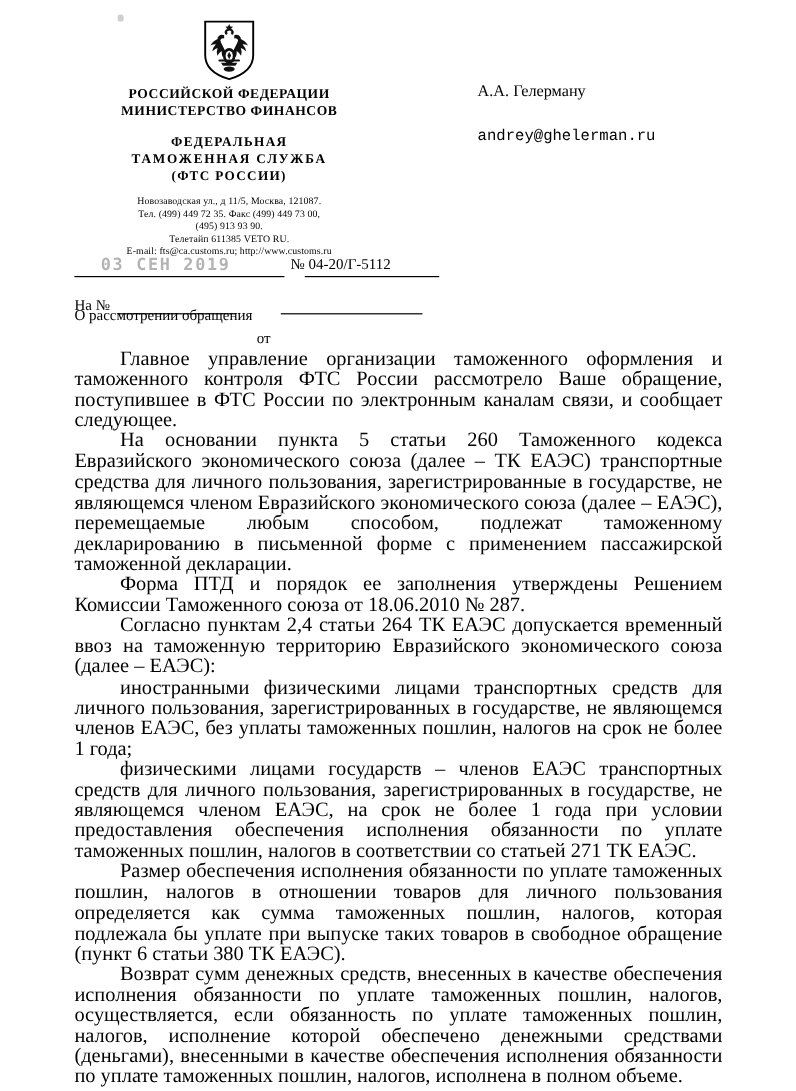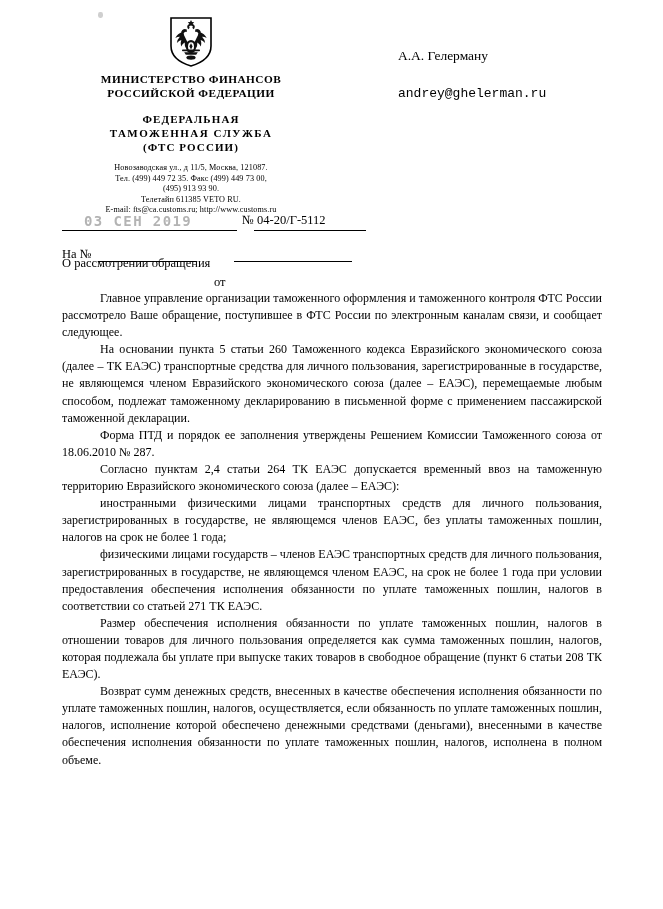--- a/index.html
+++ b/index.html
@@ -129,39 +129,39 @@
     left: 62px;
     top: 256px;
     font-size: 12.5px;
     white-space: nowrap;
   }
 
   
   .addressee {
     position: absolute;
     left: 398px;
-    top: 48px;
+    top: 68px;
     width: 230px;
   }
   .addressee-name {
     font-size: 13.5px;
     margin-bottom: 22px;
   }
   .addressee-email {
     font-size: 13px;
     font-family: Liberation Mono, monospace;
   }
 
   
   .body-text {
     position: absolute;
     left: 62px;
     top: 290px;
     width: 540px;
-    font-size: 12px;
+    font-size: 17px;
     line-height: 17.1px;
     text-align: justify;
     text-justify: inter-word;
   }
   .body-text p {
     margin: 0;
     text-indent: 38px;
     text-align: justify;
   }
   .body-text p:last-child { text-align-last: left; }
@@ -187,22 +187,22 @@
         <path d="M27.2 13.4 q2.6 -1.0 4.4 0.6 q1.6 1.4 1.0 3.4 q-0.6 1.8 -2.6 2.0 q1.0 -1.6 -0.2 -2.8 q-1.2 -1.2 -2.6 -0.6 Z"></path>
         <path d="M20.4 8.6 q2.6 -1.6 5.2 0 q1.2 0.8 1.2 2.2 q0 1.6 -1.4 2.4 l-1.2 -1.6 q0.8 -0.5 0.6 -1.2 q-0.3 -1.0 -1.8 -1.0 q-1.5 0 -1.8 1.0 q-0.2 0.7 0.6 1.2 l-1.2 1.6 q-1.4 -0.8 -1.4 -2.4 q0 -1.4 1.2 -2.2 Z"></path>
         <path d="M23 4.0 l1.0 2.0 2.2 0.3 -1.6 1.6 0.4 2.2 -2.0 -1.0 -2.0 1.0 0.4 -2.2 -1.6 -1.6 2.2 -0.3 Z"></path>
         <rect x="14.0" y="33.6" width="18" height="1.6" rx="0.8"></rect>
         <path d="M16.2 36.2 h13.6 l-1.6 2.6 h-10.4 Z"></path>
         <ellipse cx="23" cy="41.6" rx="4.6" ry="2.2"></ellipse>
       </g>
     </svg>
 
     <div class="org-ministry">
+      <div>РОССИЙСКОЙ ФЕДЕРАЦИИ</div>
       <div>МИНИСТЕРСТВО ФИНАНСОВ</div>
-      <div>РОССИЙСКОЙ ФЕДЕРАЦИИ</div>
     </div>
 
     <div class="org-service">
       <div>ФЕДЕРАЛЬНАЯ</div>
       <div class="line2">ТАМОЖЕННАЯ СЛУЖБА</div>
       <div>(ФТС РОССИИ)</div>
     </div>
 
     <div class="contacts">
       <div>Новозаводская ул., д 11/5, Москва, 121087.</div>
@@ -237,17 +237,17 @@
     <div class="addressee-email">andrey@ghelerman.ru</div>
   </div>
 
   <div class="body-text">
     <p>Главное управление организации таможенного оформления и таможенного контроля ФТС России рассмотрело Ваше обращение, поступившее в ФТС России по электронным каналам связи, и сообщает следующее.</p>
     <p>На основании пункта 5 статьи 260 Таможенного кодекса Евразийского экономического союза (далее – ТК ЕАЭС) транспортные средства для личного пользования, зарегистрированные в государстве, не являющемся членом Евразийского экономического союза (далее – ЕАЭС), перемещаемые любым способом, подлежат таможенному декларированию в письменной форме с применением пассажирской таможенной декларации.</p>
     <p>Форма ПТД и порядок ее заполнения утверждены Решением Комиссии Таможенного союза от 18.06.2010 № 287.</p>
     <p>Согласно пунктам 2,4 статьи 264 ТК ЕАЭС допускается временный ввоз на таможенную территорию Евразийского экономического союза (далее – ЕАЭС):</p>
     <p>иностранными физическими лицами транспортных средств для личного пользования, зарегистрированных в государстве, не являющемся членов ЕАЭС, без уплаты таможенных пошлин, налогов на срок не более 1 года;</p>
     <p>физическими лицами государств – членов ЕАЭС транспортных средств для личного пользования, зарегистрированных в государстве, не являющемся членом ЕАЭС, на срок не более 1 года при условии предоставления обеспечения исполнения обязанности по уплате таможенных пошлин, налогов в соответствии со статьей 271 ТК ЕАЭС.</p>
-    <p>Размер обеспечения исполнения обязанности по уплате таможенных пошлин, налогов в отношении товаров для личного пользования определяется как сумма таможенных пошлин, налогов, которая подлежала бы уплате при выпуске таких товаров в свободное обращение (пункт 6 статьи 208 ТК ЕАЭС).</p>
+    <p>Размер обеспечения исполнения обязанности по уплате таможенных пошлин, налогов в отношении товаров для личного пользования определяется как сумма таможенных пошлин, налогов, которая подлежала бы уплате при выпуске таких товаров в свободное обращение (пункт 6 статьи 380 ТК ЕАЭС).</p>
     <p>Возврат сумм денежных средств, внесенных в качестве обеспечения исполнения обязанности по уплате таможенных пошлин, налогов, осуществляется, если обязанность по уплате таможенных пошлин, налогов, исполнение которой обеспечено денежными средствами (деньгами), внесенными в качестве обеспечения исполнения обязанности по уплате таможенных пошлин, налогов, исполнена в полном объеме.</p>
   </div>
 
 </div>
 
 </body></html>

